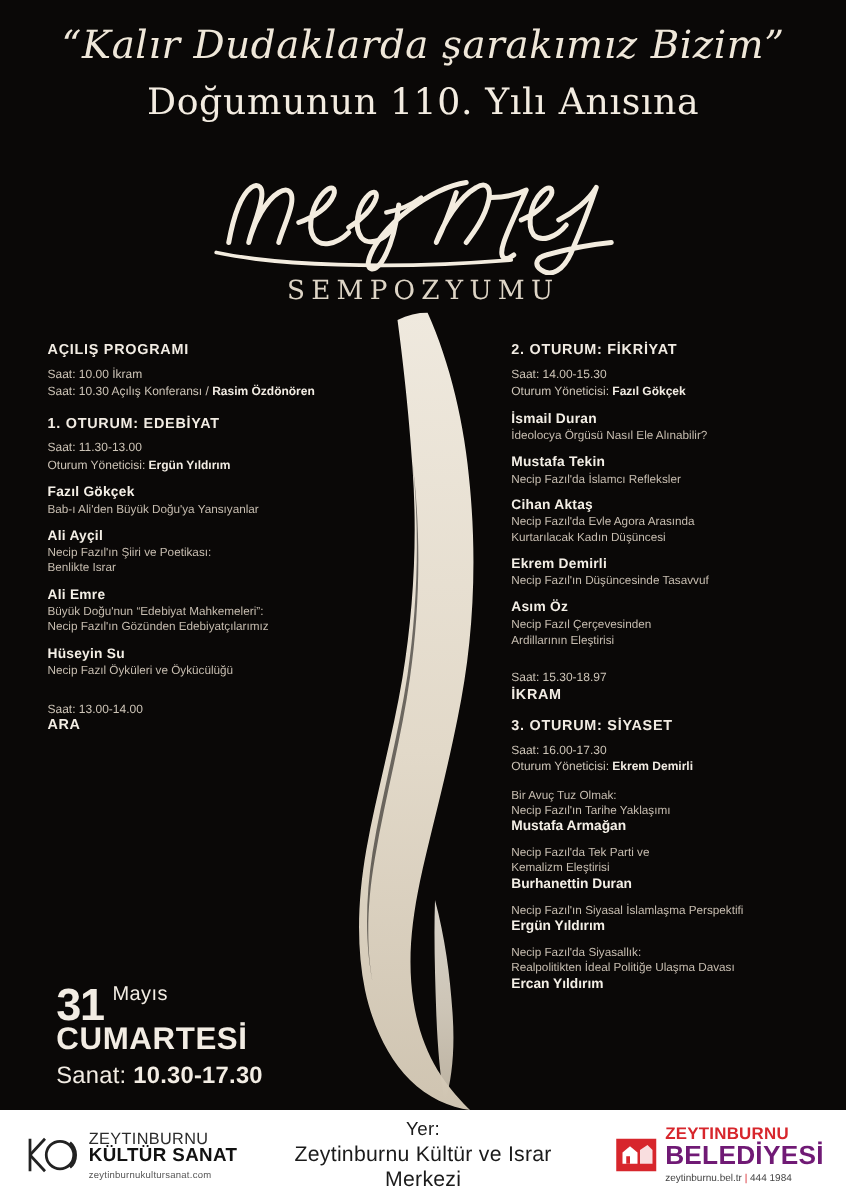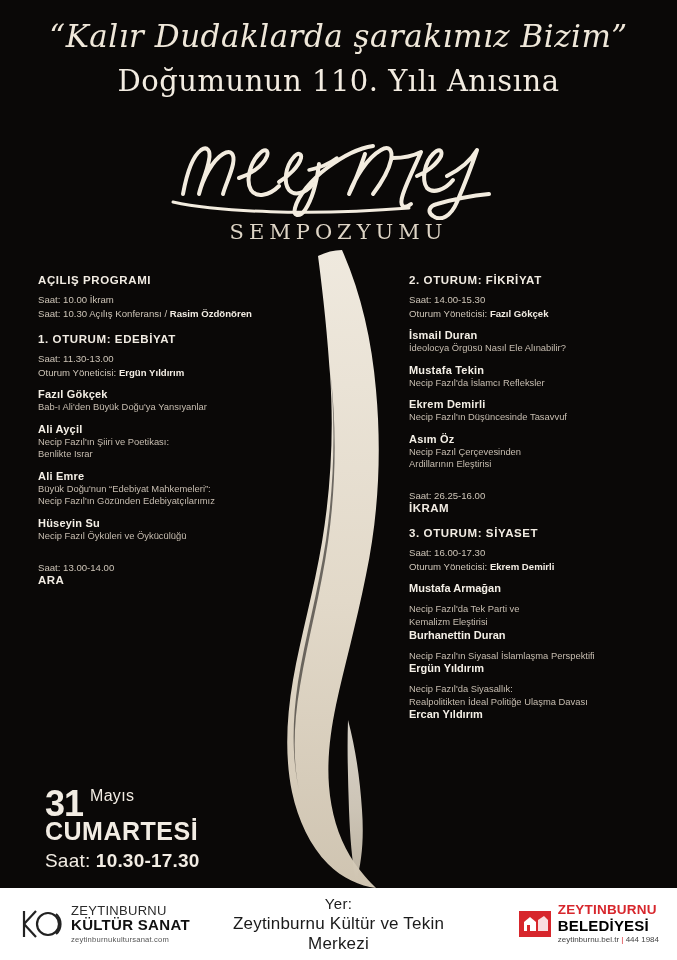--- a/index.html
+++ b/index.html
@@ -188,21 +188,21 @@
     padding-right:18px;
     box-sizing:border-box;
   }
   .zb-mark{
     width:34px;height:30px;
     margin-right:6px;
     flex:0 0 auto;
   }
   .zb-text{line-height:1.05;}
   .zb-1{font-size:13.5px;font-weight:bold;color:#d7262c;letter-spacing:0.2px;}
-  .zb-2{font-size:15px;font-weight:bold;color:#000000;letter-spacing:0.2px;}
+  .zb-2{font-size:21px;font-weight:bold;color:#701a75;letter-spacing:0.2px;}
   .zb-3{font-size:8px;color:#444;margin-top:3px;}
   .zb-3 .sep{color:#d7262c;}
 </style>
 </head>
 <body>
 
 <div class="poster">
 
   <div class="feather-wrap">
     <svg viewBox="0 0 260 640" xmlns="http://www.w3.org/2000/svg" aria-hidden="true">
@@ -333,47 +333,54 @@
 
         <div>
           <div class="person">İsmail Duran</div>
           <div class="talk" style="white-space:pre-line">İdeolocya Örgüsü Nasıl Ele Alınabilir?</div>
         </div>
         <div>
           <div class="person">Mustafa Tekin</div>
           <div class="talk" style="white-space:pre-line">Necip Fazıl'da İslamcı Refleksler</div>
         </div>
         <div>
+          <div class="person">Cihan Aktaş</div>
+          <div class="talk" style="white-space:pre-line">Necip Fazıl'da Evle Agora Arasında
+Kurtarılacak Kadın Düşüncesi</div>
+        </div>
+        <div>
           <div class="person">Ekrem Demirli</div>
           <div class="talk" style="white-space:pre-line">Necip Fazıl'ın Düşüncesinde Tasavvuf</div>
         </div>
         <div>
           <div class="person">Asım Öz</div>
           <div class="talk" style="white-space:pre-line">Necip Fazıl Çerçevesinden
 Ardillarının Eleştirisi</div>
         </div>
 
         <div class="gap-sm"></div>
-        <p class="line">Saat: 26.25-16.00</p>
+        <p class="line">Saat: 15.30-18.97</p>
         <div class="plain-bold">İKRAM</div>
       </div>
 
       <div class="gap"></div>
 
       <div>
         <div class="sec-title">3. OTURUM: SİYASET</div>
         <p class="line">Saat: 16.00-17.30</p>
         <p class="line">
           <span>Oturum Yöneticisi:</span>
           <span class="b">Ekrem Demirli</span>
         </p>
 
         <div class="gap-sm"></div>
 
         <div>
+          <div class="talk-b" style="white-space:pre-line">Bir Avuç Tuz Olmak:
+Necip Fazıl'ın Tarihe Yaklaşımı</div>
           <div class="person-after">Mustafa Armağan</div>
         </div>
         <div>
           <div class="talk-b" style="white-space:pre-line">Necip Fazıl'da Tek Parti ve
 Kemalizm Eleştirisi</div>
           <div class="person-after">Burhanettin Duran</div>
         </div>
         <div>
           <div class="talk-b" style="white-space:pre-line">Necip Fazıl'ın Siyasal İslamlaşma Perspektifi</div>
           <div class="person-after">Ergün Yıldırım</div>
@@ -388,21 +395,21 @@
     </div>
   </div>
 
   <div class="datebox">
     <div class="d-row">
       <span class="d-num">31</span>
       <span class="d-mon">Mayıs</span>
     </div>
     <div class="d-day">CUMARTESİ</div>
     <div class="d-time">
-      <span>Saat:</span>
+      <span>Sanat:</span>
       <span class="b">10.30-17.30</span>
     </div>
   </div>
 
   <div class="footer">
 
     <div class="f-left">
       <div class="zks-mark">
         <svg viewBox="0 0 44 34" xmlns="http://www.w3.org/2000/svg" aria-hidden="true">
           <g fill="none" stroke="#222" stroke-width="2.2">
@@ -416,21 +423,21 @@
       </div>
       <div class="zks-text">
         <div class="zks-1">ZEYTINBURNU</div>
         <div class="zks-2">KÜLTÜR SANAT</div>
         <div class="zks-3">zeytinburnukultursanat.com</div>
       </div>
     </div>
 
     <div class="f-center">
       <div class="f-c1">Yer:</div>
-      <div class="f-c2">Zeytinburnu Kültür ve Tekin Merkezi</div>
+      <div class="f-c2">Zeytinburnu Kültür ve Israr Merkezi</div>
     </div>
 
     <div class="f-right">
       <div class="zb-mark">
         <svg viewBox="0 0 34 30" xmlns="http://www.w3.org/2000/svg" aria-hidden="true">
           <rect x="1" y="2" width="32" height="26" fill="#d7262c"></rect>
           <path d="M6,22 L6,13 L12,8 L18,13 L18,22 Z" fill="#fff"></path>
           <path d="M20,22 L20,11 L26,7 L30,11 L30,22 Z" fill="#fff" opacity="0.85"></path>
           <rect x="9" y="16" width="3" height="6" fill="#d7262c"></rect>
         </svg>

